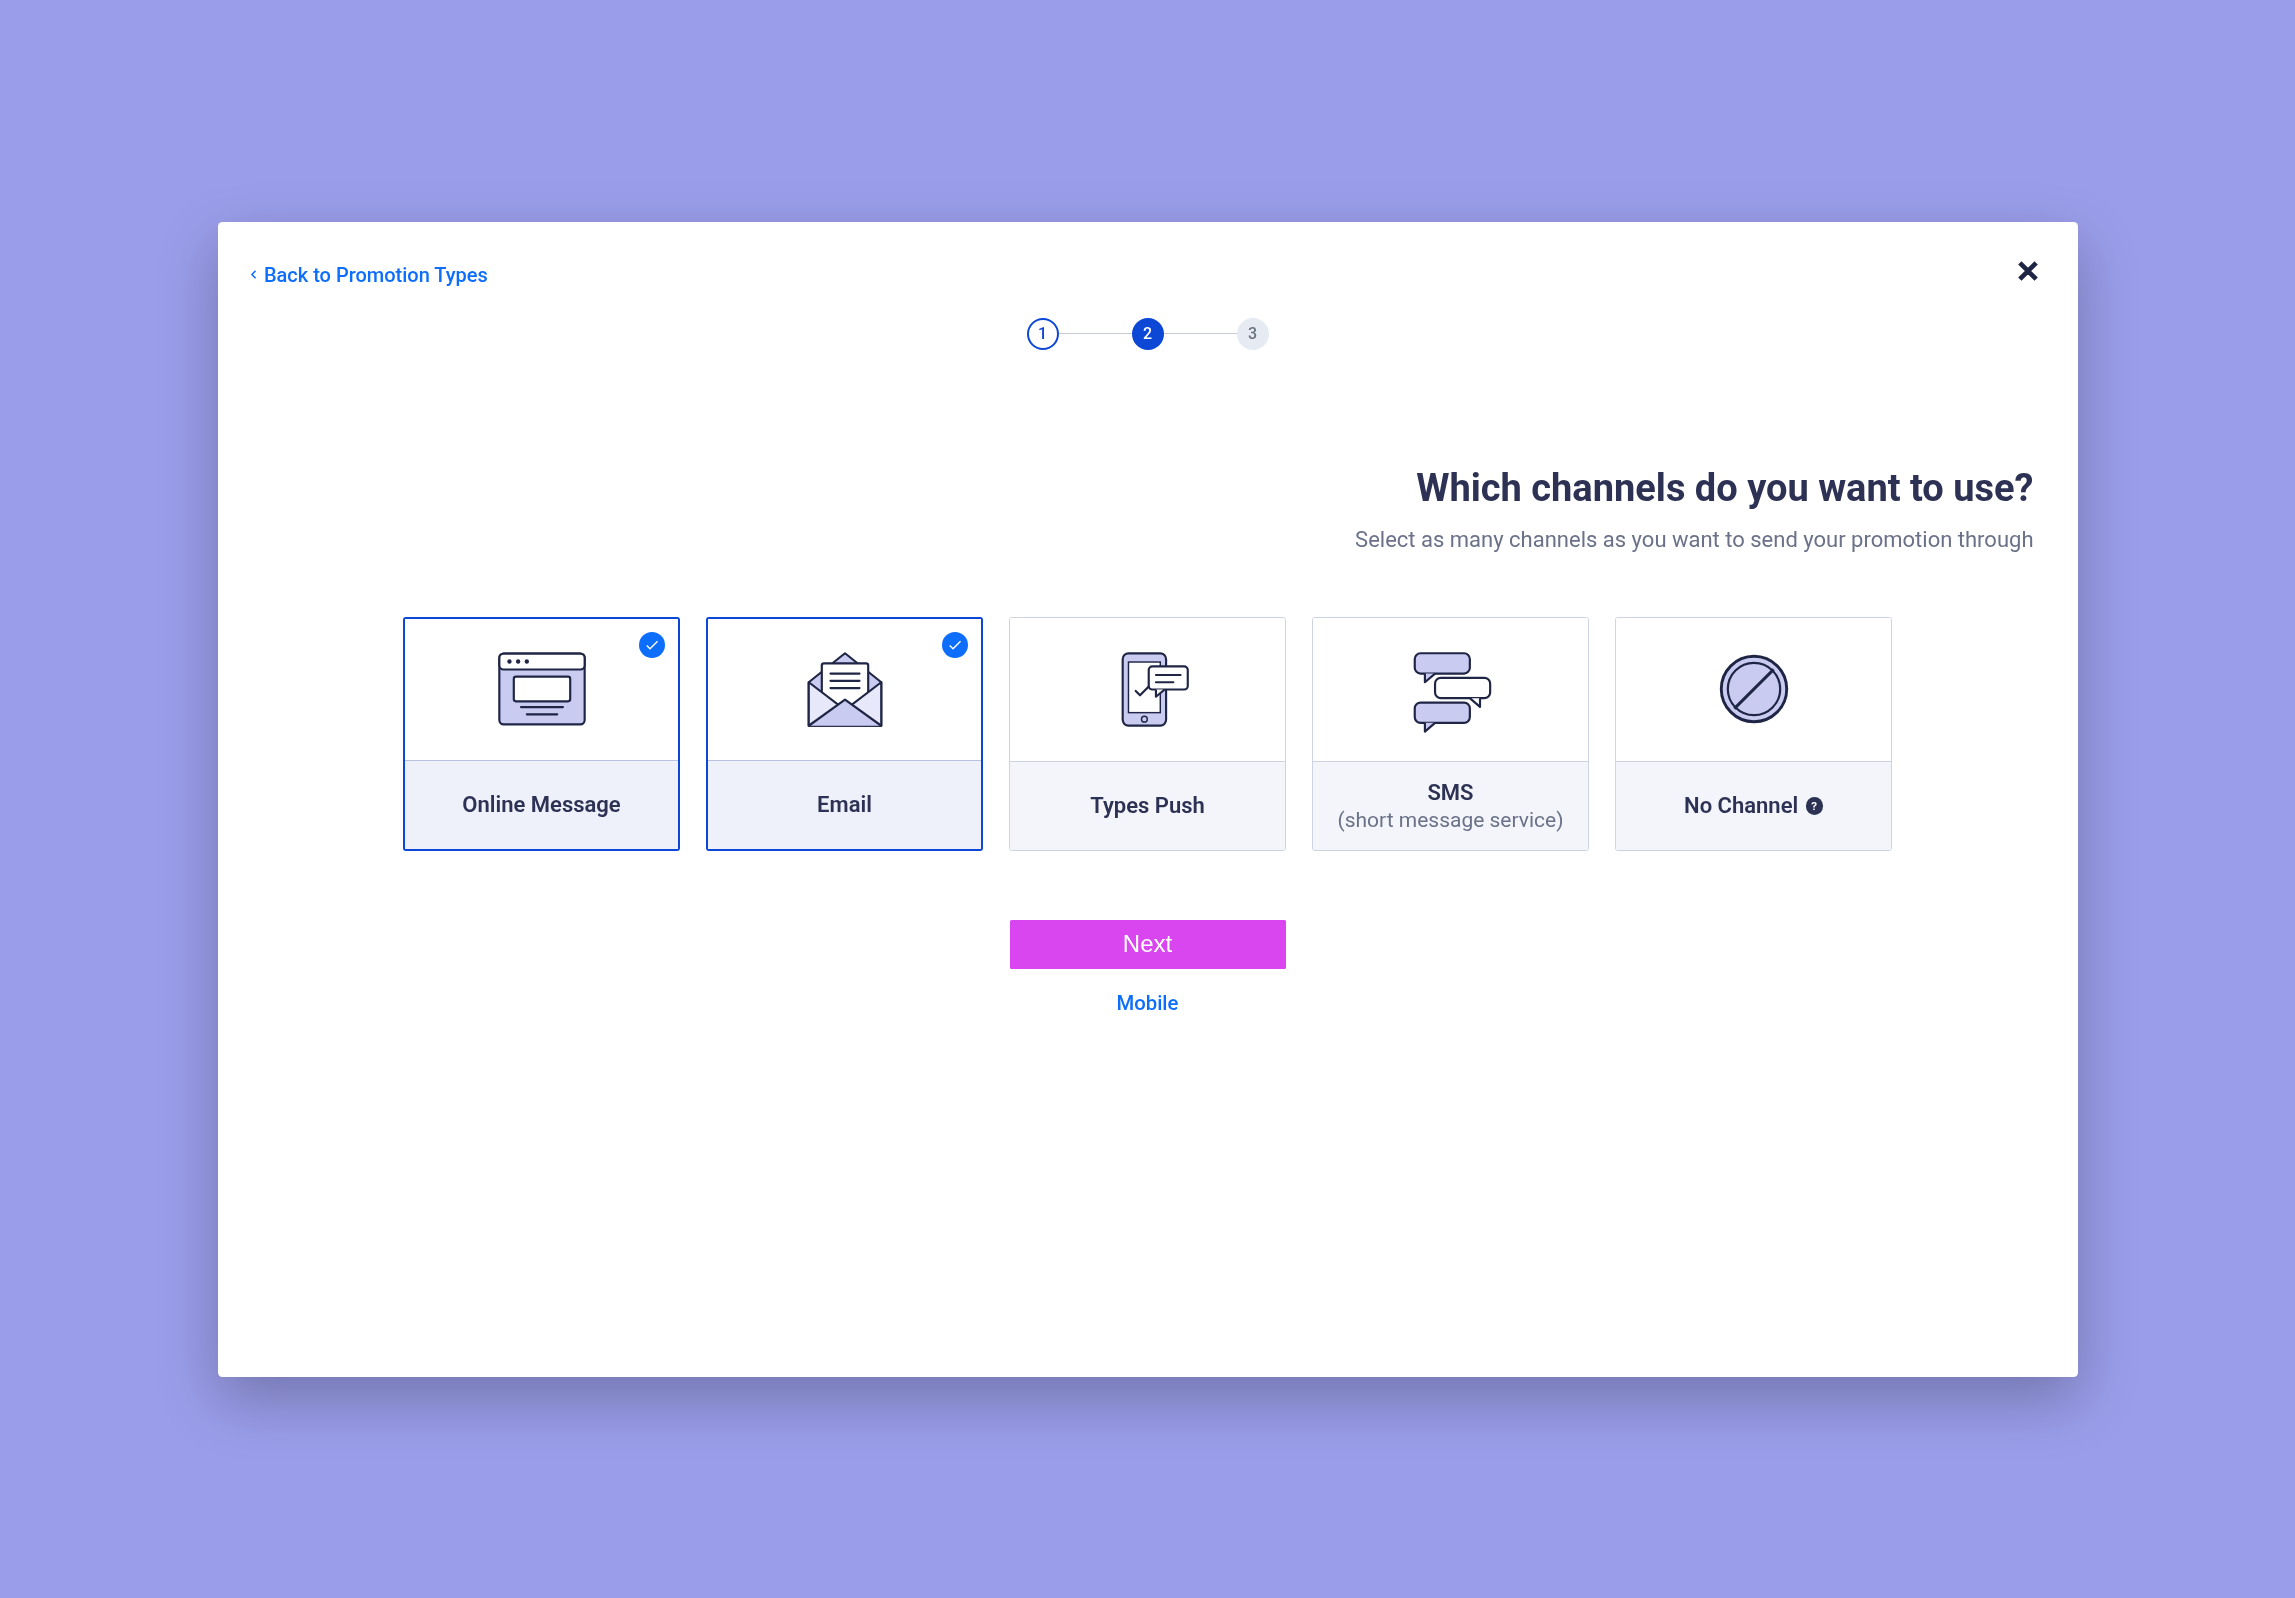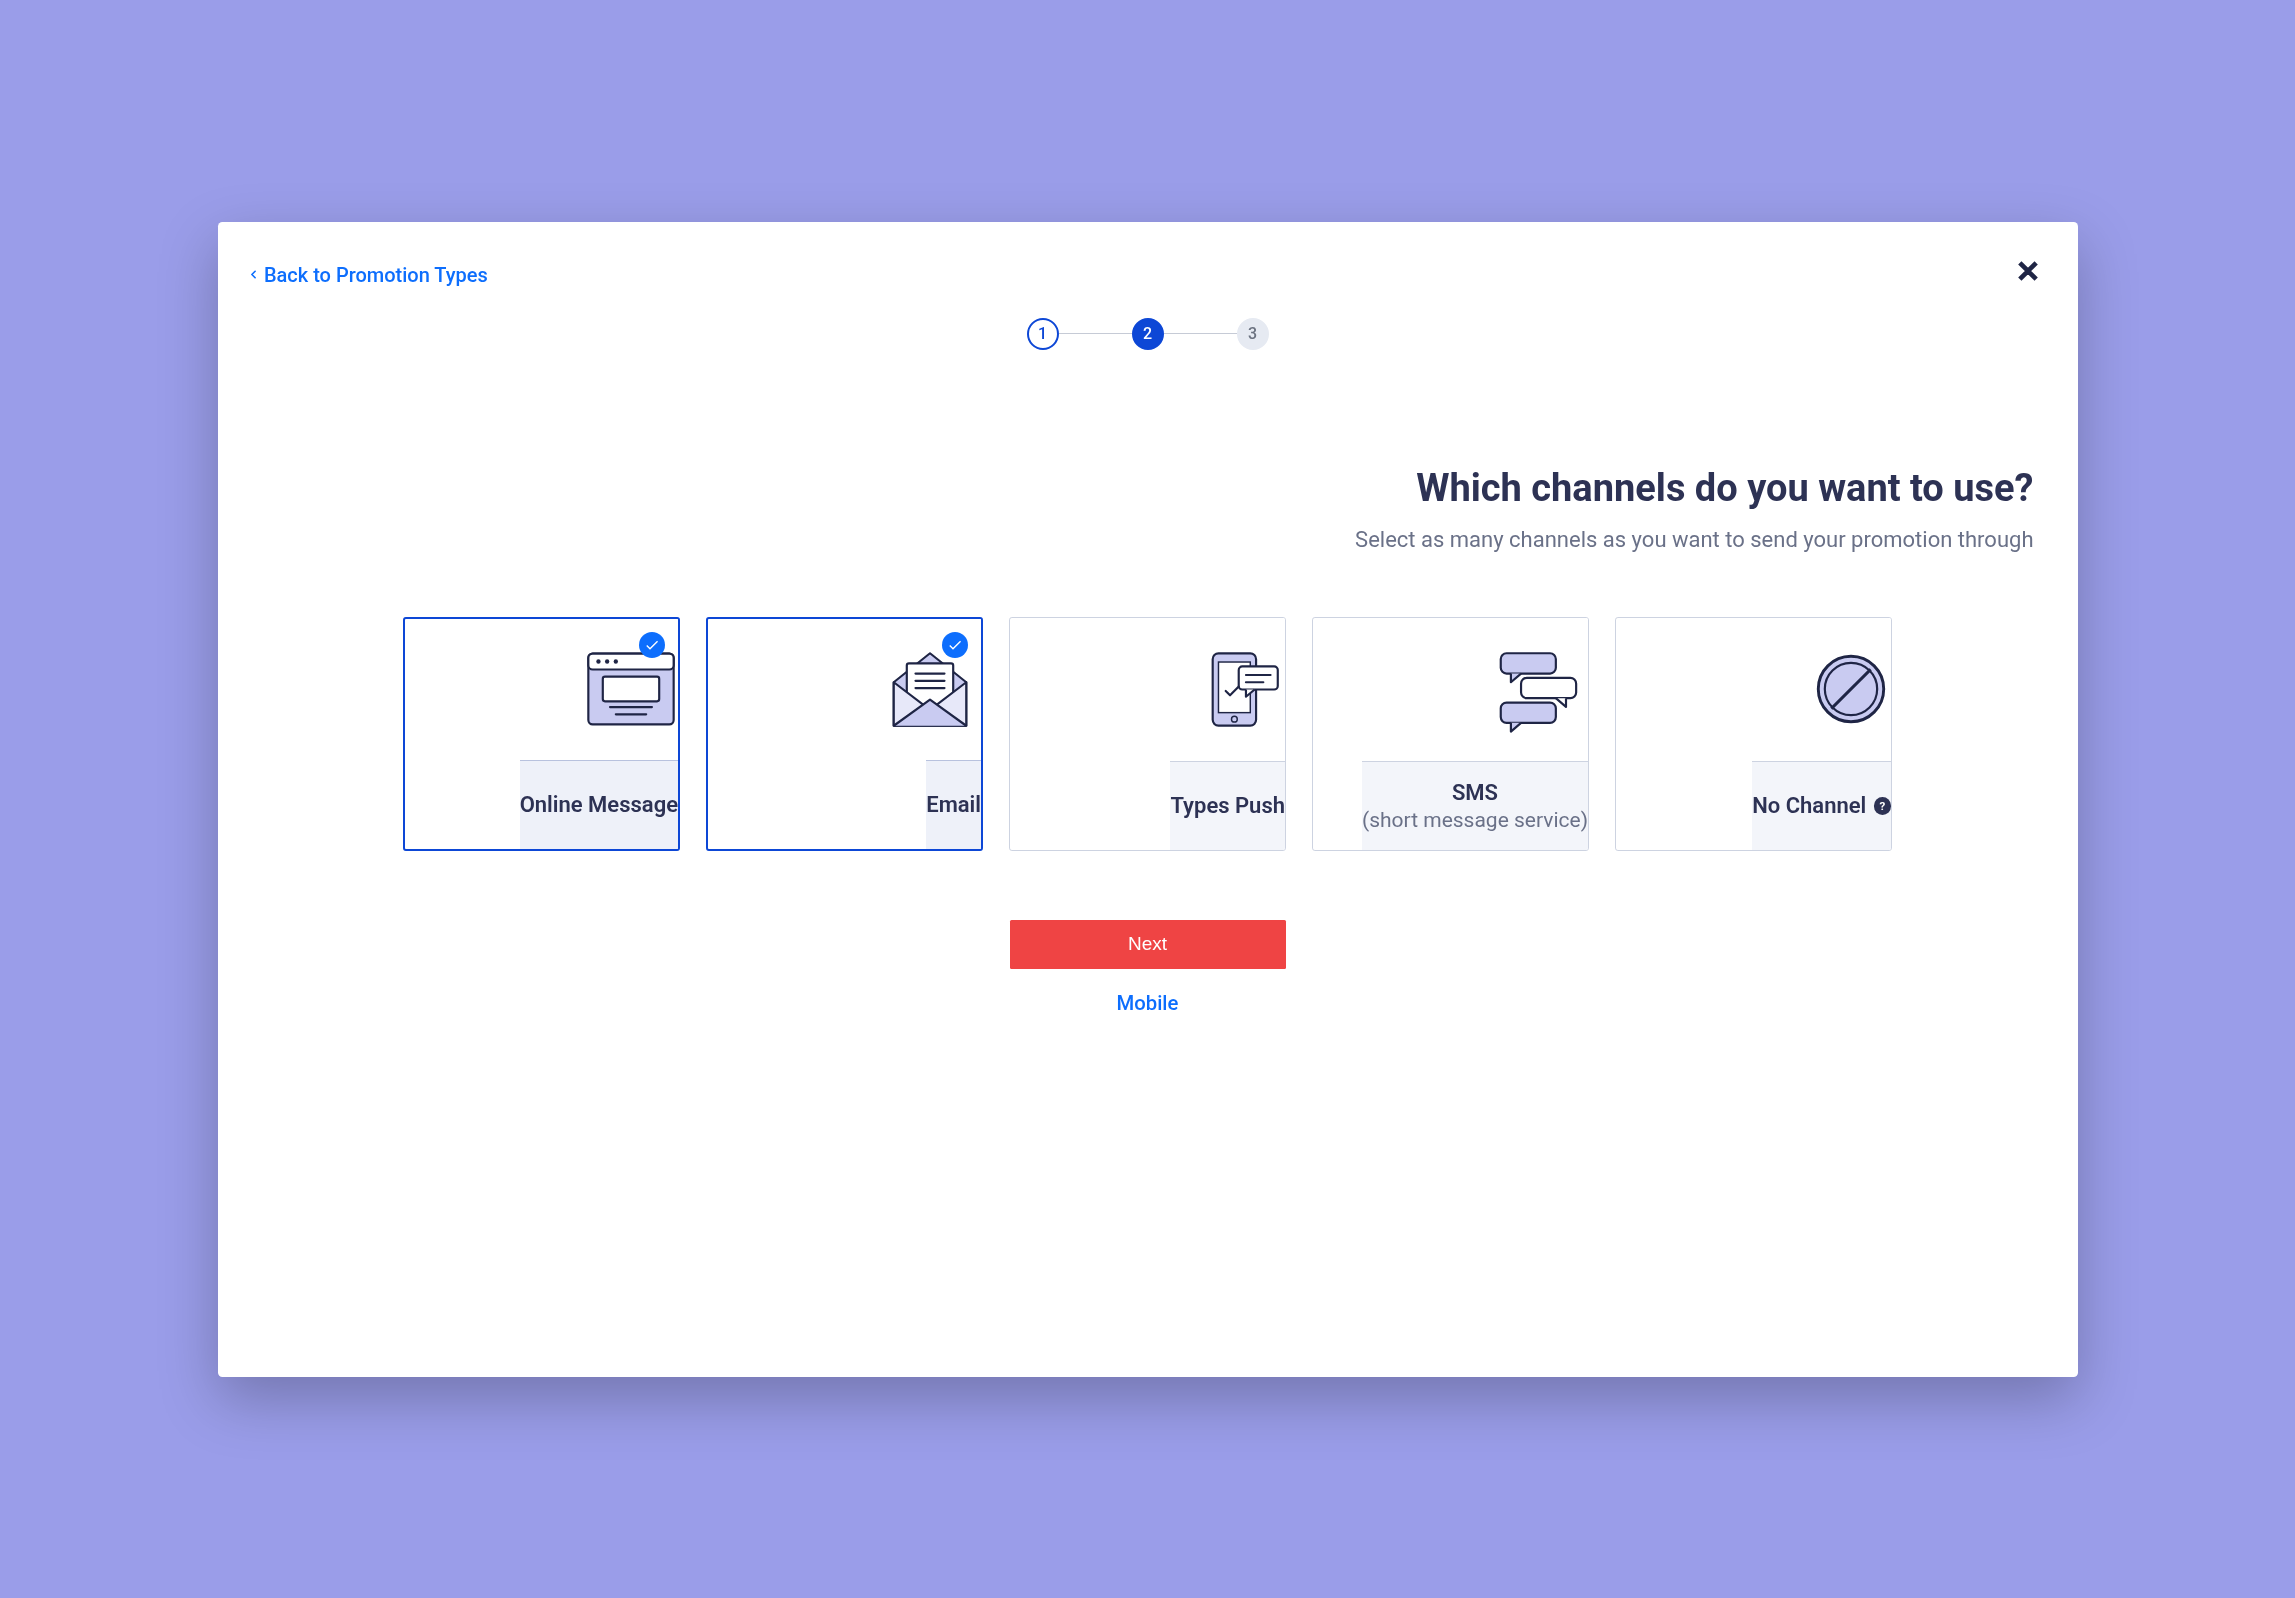--- a/index.html
+++ b/index.html
@@ -114,21 +114,20 @@
       width: 277px;
       height: 234px;
       border: 1.5px solid #cdd3e1;
       border-radius: 2.9px;
       cursor: pointer;
       display: flex;
       flex-direction: column;
       background: #ffffff;
       position: relative;
       overflow: hidden;
-      align-items: flex-end;
     }
     .card.selected {
       border: 2.2px solid #0d47d6;
     }
     .card-icon-area {
       flex: 1;
       display: flex;
       align-items: center;
       justify-content: center;
       position: relative;
@@ -193,24 +192,24 @@
     .actions {
       display: flex;
       flex-direction: column;
       align-items: center;
       margin-top: 69px;
       gap: 22px;
     }
     .next-btn {
       width: 276px;
       height: 49px;
-      background: #ef4444;
+      background: #d946ef;
       color: #ffffff;
       border: none;
-      font-size: 19px;
+      font-size: 24px;
       font-weight: 500;
       cursor: pointer;
       border-radius: 1.5px;
     }
     .cancel-link {
       color: #0d6efd;
       font-size: 20.3px;
       font-weight: 500;
       cursor: pointer;
     }

